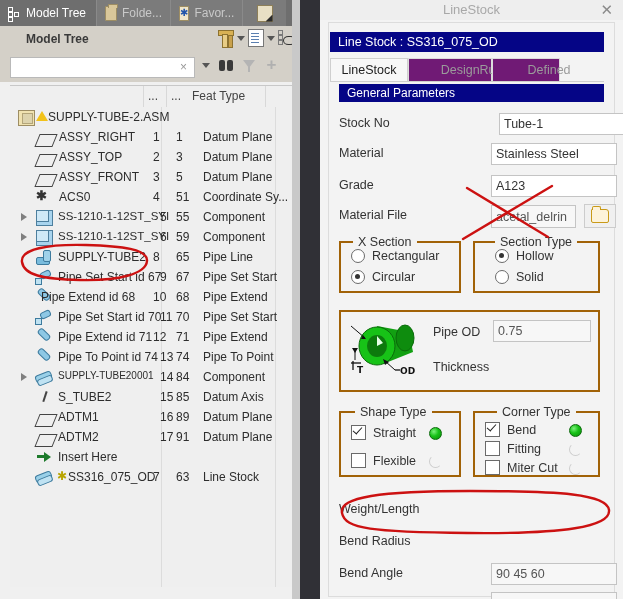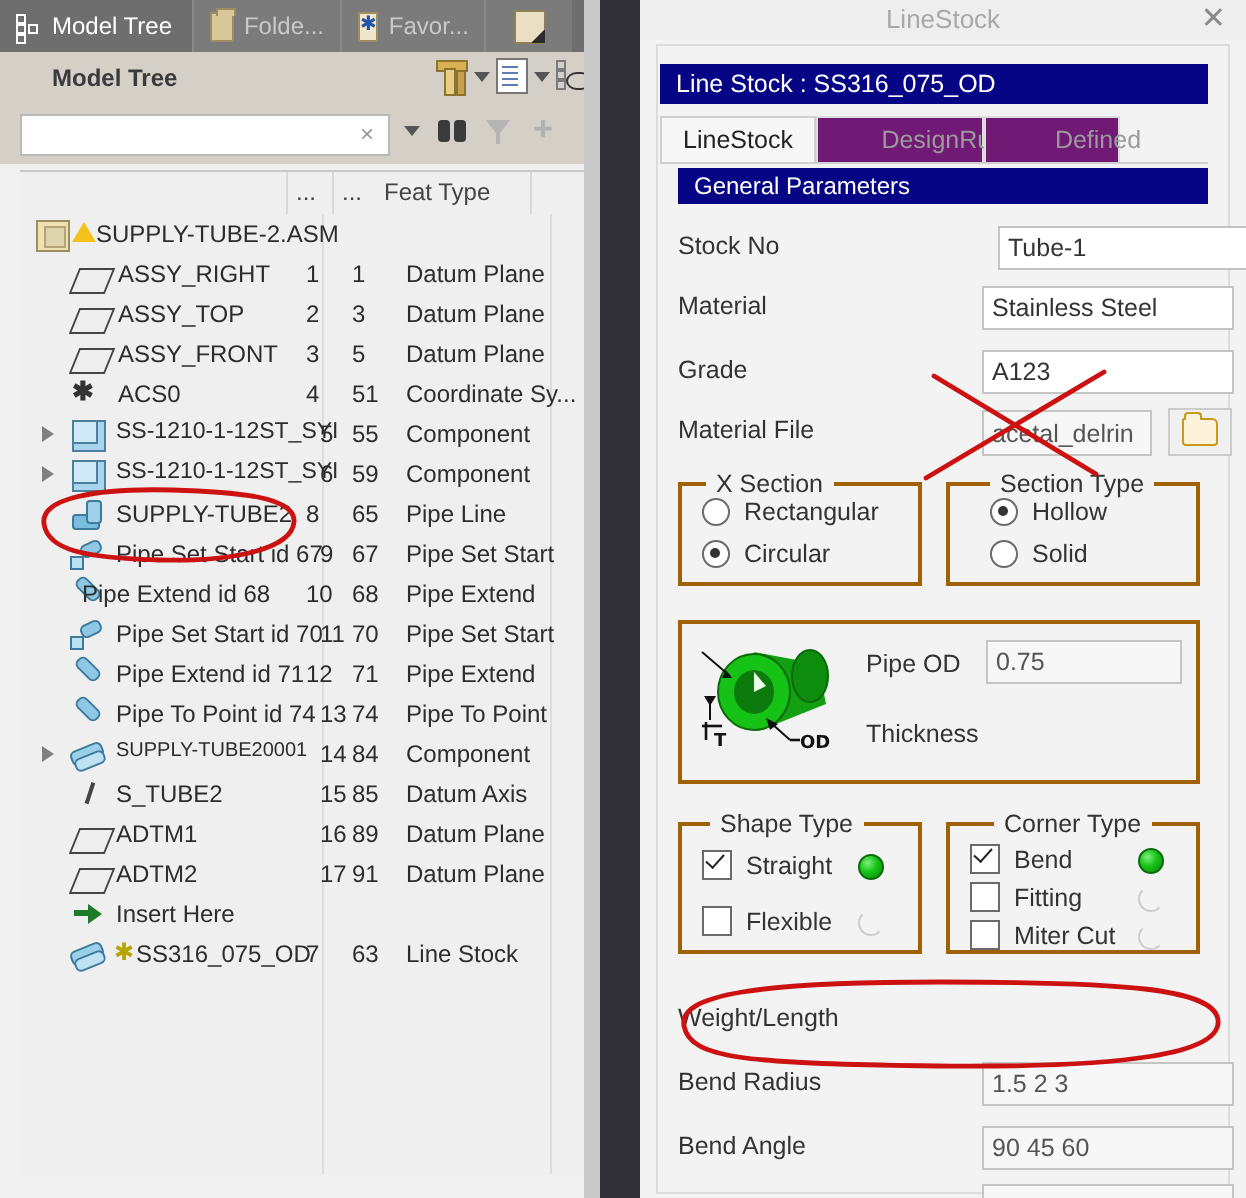--- a/index.html
+++ b/index.html
@@ -518,21 +518,20 @@
         <span>Flexible</span>
       </span>
       <span class="gball off" style="left:88px;top:42px"></span>
     </div>
 
     <div class="frow" style="left:19px;top:499px;width:261px">
       <span class="flabel" style="left:0">Weight/Length</span>
     </div>
     <div class="frow" style="left:19px;top:531px;width:261px">
       <span class="flabel" style="left:0">Bend Radius</span>
-      <span class="fbox readonly" style="left:152px;width:126px">1.5 2 3</span>
     </div>
     <div class="frow" style="left:19px;top:563px;width:261px">
       <span class="flabel" style="left:0">Bend Angle</span>
       <span class="fbox readonly" style="left:152px;width:126px">90 45 60</span>
     </div>
     <div class="fbox readonly" style="position:absolute;left:171px;top:592px;width:126px;height:22px"></div>
 
   </div>
 
   <svg class="anno" width="623" height="599" style="left:0;top:0;">

